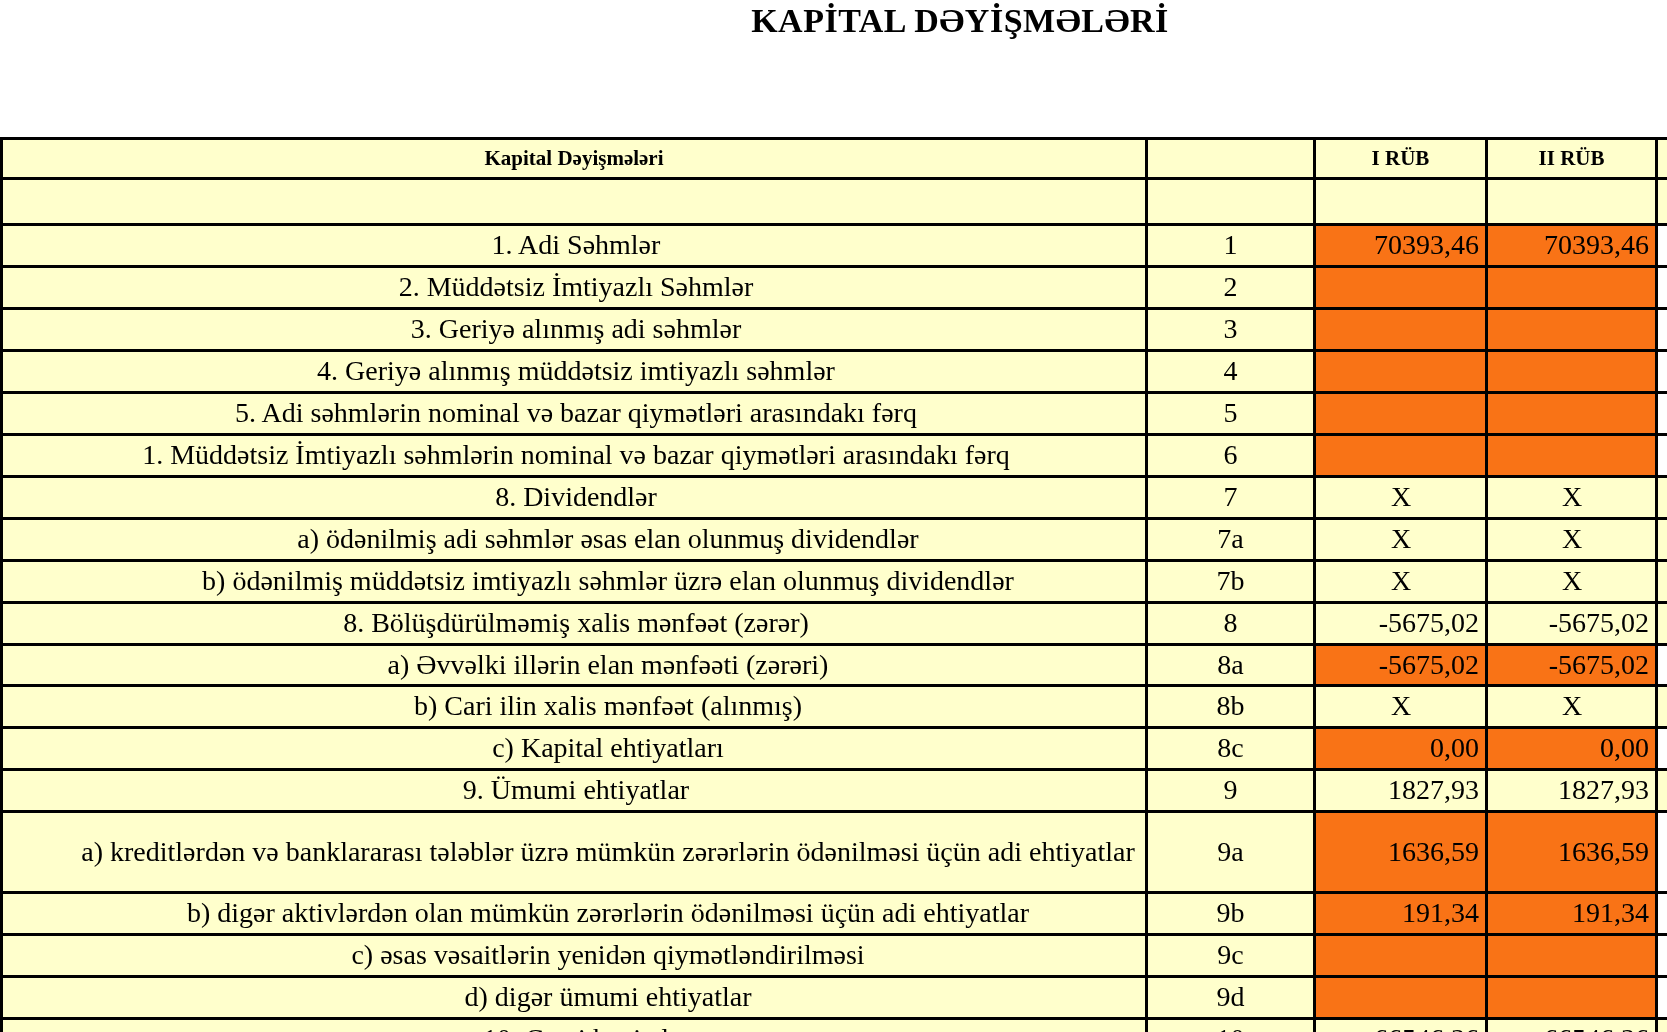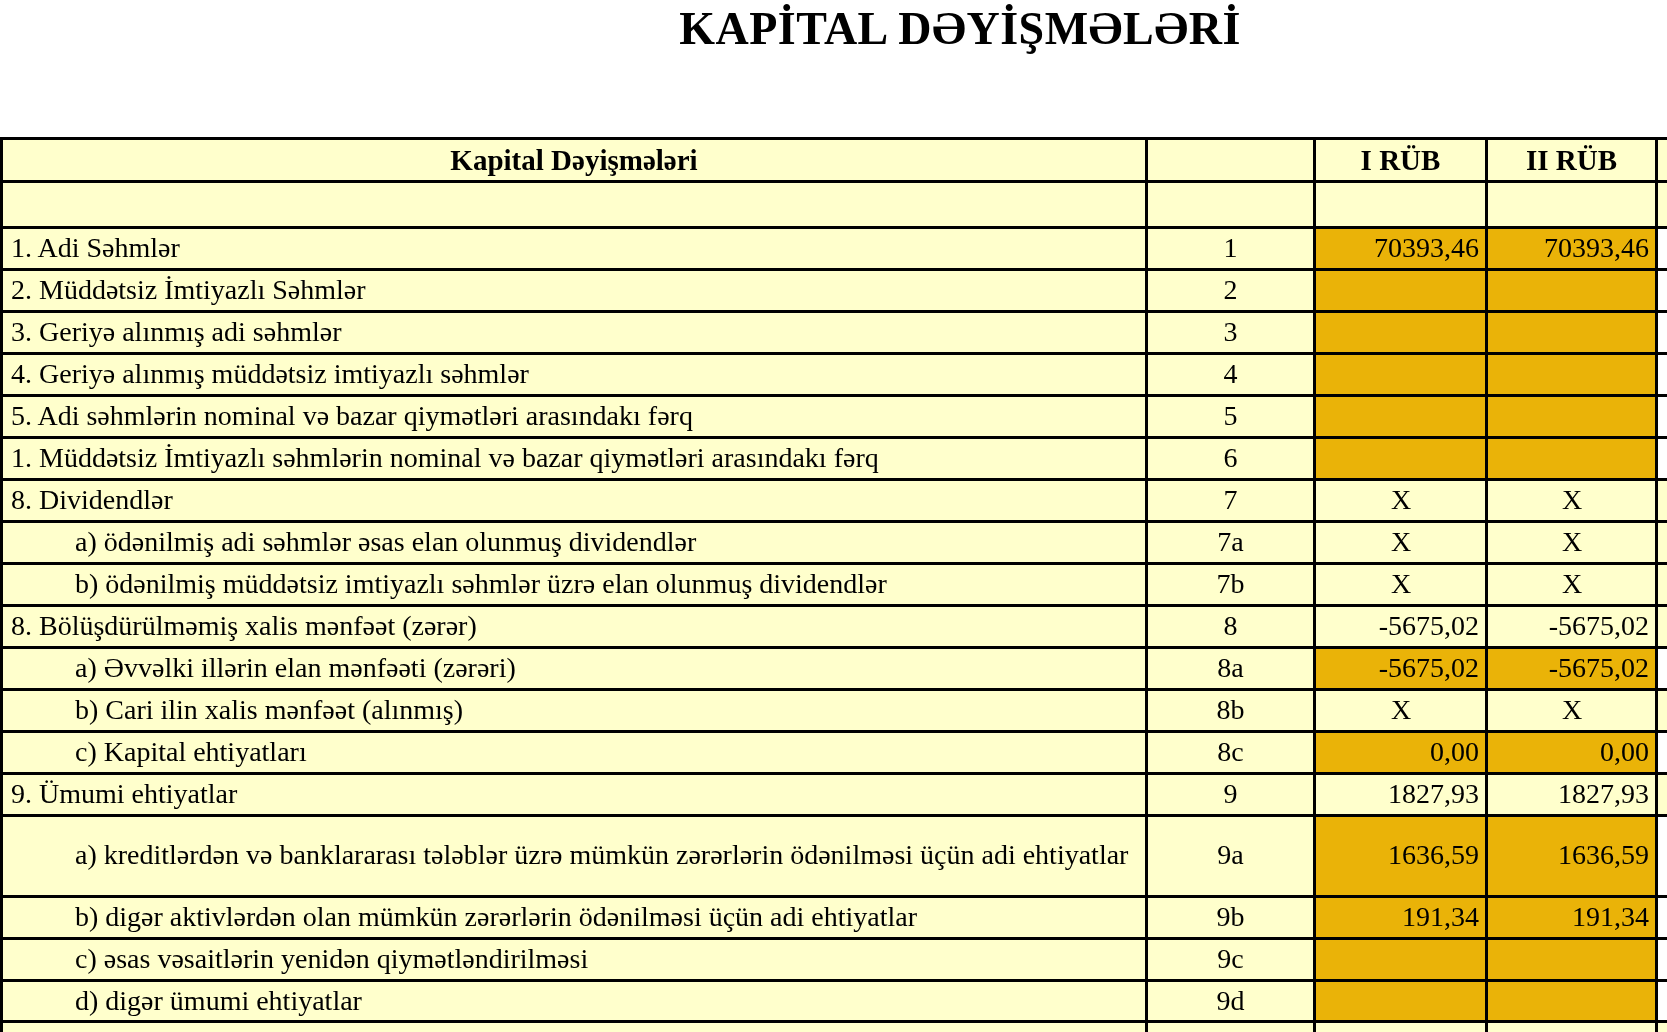--- a/index.html
+++ b/index.html
@@ -3,21 +3,21 @@
 <meta charset="utf-8">
 <style>
   html,body{margin:0;padding:0;}
   body{
     width:1667px;height:1032px;overflow:hidden;position:relative;
     background:#ffffff;color:#000;
     font-family:"Liberation Serif", serif;
   }
   .title{
     position:absolute;top:2px;left:960px;transform:translateX(-50%);
-    font-size:46px;font-weight:bold;white-space:nowrap;letter-spacing:.5px;
+    font-size:34px;font-weight:bold;white-space:nowrap;letter-spacing:.5px;
   }
   table.capital{
     position:absolute;top:137px;left:0;
     border-collapse:collapse;table-layout:fixed;
     width:1715px;
   }
   col.c-label{width:1145px;}
   col.c-code{width:168px;}
   col.c-q{width:172px;}
   col.c-q2{width:170px;}
@@ -25,26 +25,26 @@
   td,th{
     border:3px solid var(--border-c,#000);
     overflow:hidden;font-weight:normal;
     font-size:28px;line-height:1.32;
   }
   tr{height:40px;}
   tr.spacer-row{height:46px;}
   tr.tall{height:81px;}
   th.head{
     background:var(--cell-yellow,#FFFFCC);
-    font-weight:bold;text-align:center;font-size:29px;
-  }
-  td.label-cell{background:var(--cell-yellow,#FFFFCC);text-align:left;padding:1px 4px 1px 8px;}
+    font-weight:bold;text-align:center;font-size:21px;
+  }
+  td.label-cell{background:var(--cell-yellow,#FFFFCC);text-align:center;padding:1px 4px 1px 8px;}
   td.label-cell.indent{padding-left:72px;}
   td.code-cell{background:var(--cell-yellow,#FFFFCC);text-align:center;}
-  td.value-cell{background:#eab308;text-align:right;padding-right:6px;}
+  td.value-cell{background:#f97316;text-align:right;padding-right:6px;}
   td.value-cell.hl{background:var(--cell-yellow,#FFFFCC);}
   td.value-cell.xc{text-align:center;padding-right:0;}
   td.extra-cell{background:#ffffff;}
   td.extra-cell.hl,th.extra-h{background:var(--cell-yellow,#FFFFCC);}
   td.spacer{background:var(--cell-yellow,#FFFFCC);}
 </style>
 </head>
 <body style="background: rgb(255, 255, 255);">
 
 <div class="title">KAPİTAL DƏYİŞMƏLƏRİ</div>

